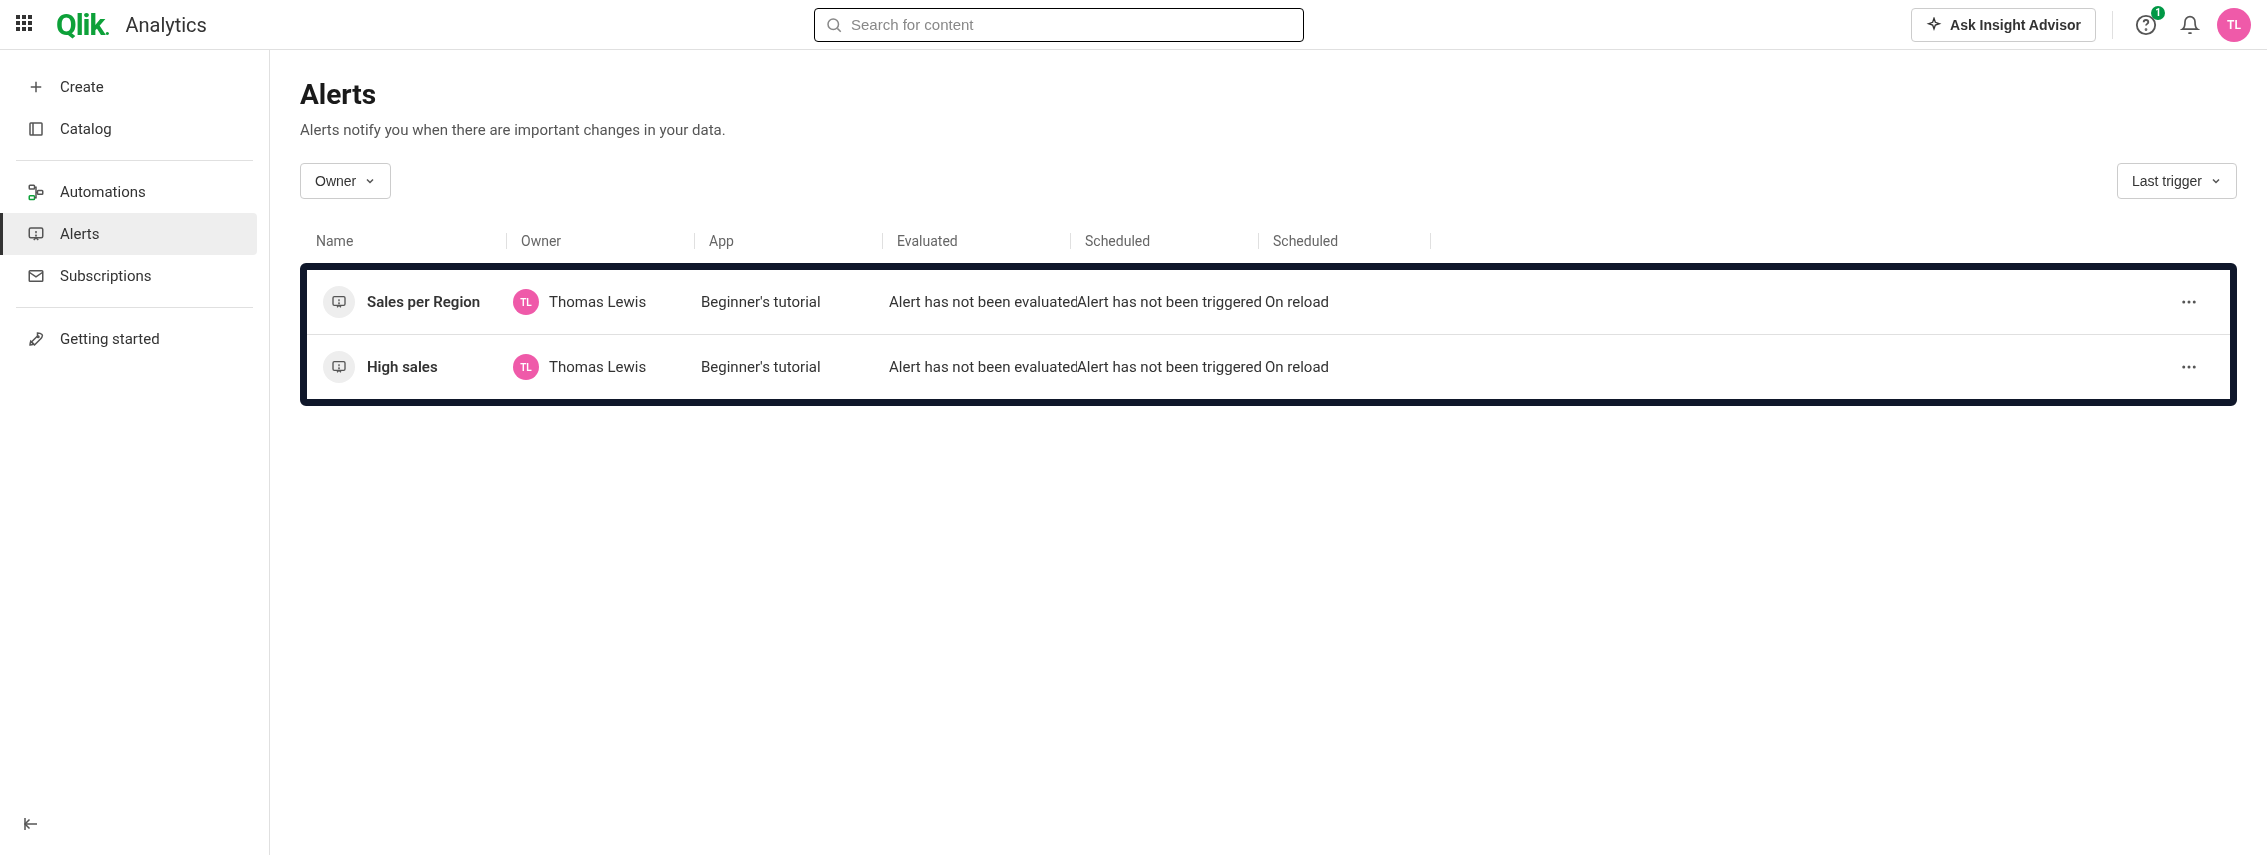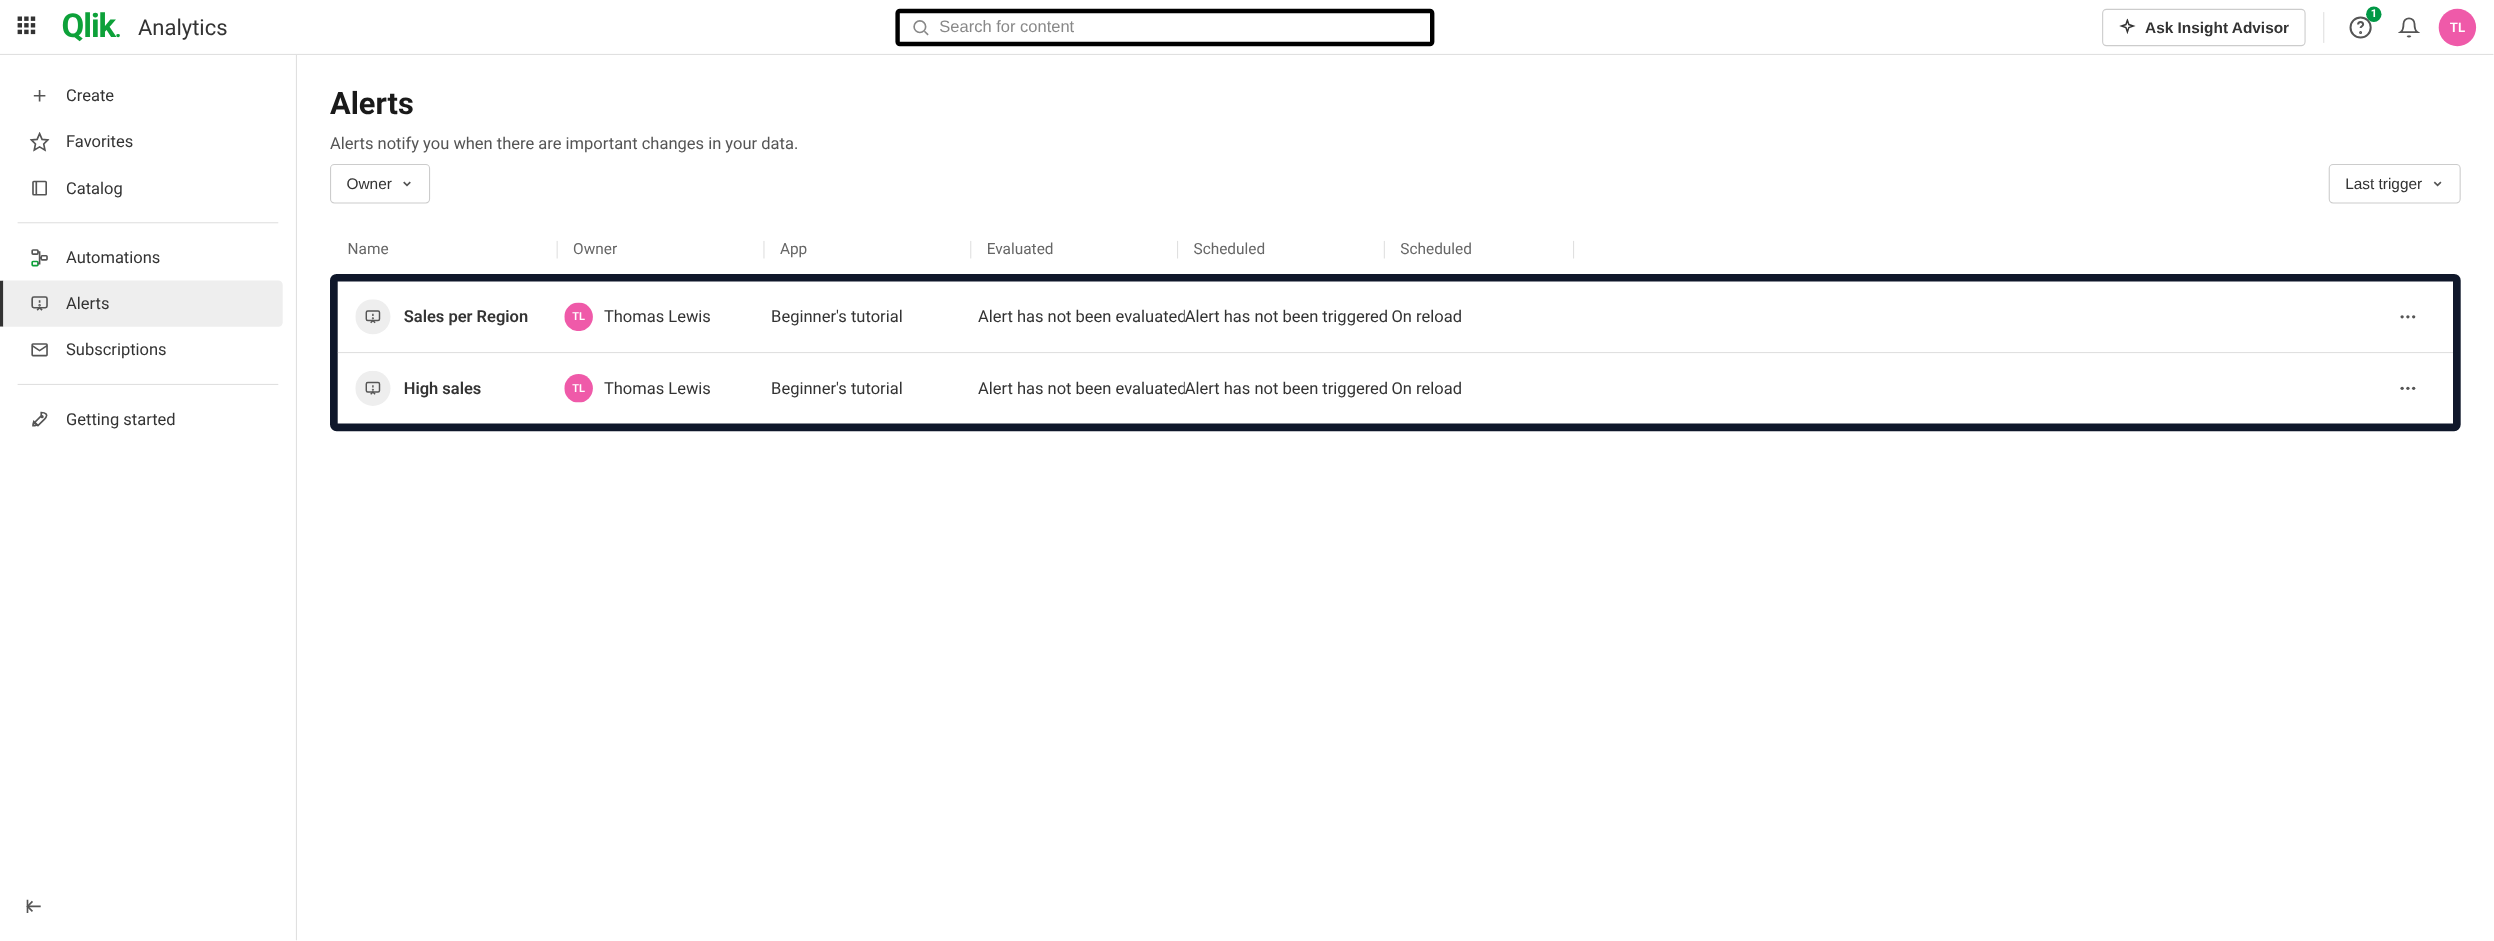--- a/index.html
+++ b/index.html
@@ -35,21 +35,21 @@
     }
     .logo-analytics { font-size: 20px; color: #333; font-weight: 400; margin-left: 8px; }
     .search-wrapper {
       flex: 1;
       display: flex;
       justify-content: center;
     }
     .search-box {
       width: 490px;
       height: 34px;
-      border: 4px solid #000000;
+      border: 1px solid #000000;
       border-radius: 4px;
       display: flex;
       align-items: center;
       padding: 0 10px;
       gap: 8px;
       color: #888;
     }
     .search-box input {
       border: none; outline: none; flex: 1; font-size: 15px; color: #333; background: transparent;
     }
@@ -146,21 +146,21 @@
       display: flex; align-items: center; justify-content: center;
       cursor: pointer;
       color: #555;
     }
     .main {
       flex: 1;
       padding: 28px 30px;
       overflow: auto;
     }
     .page-title { font-size: 28px; font-weight: 700; margin-bottom: 10px; }
-    .page-subtitle { color: #555; font-size: 15px; margin-bottom: 10px; }
+    .page-subtitle { color: #555; font-size: 15px; margin-bottom: 24px; }
     .filters-row {
       display: flex; justify-content: space-between; margin-bottom: 20px;
     }
     .filter-btn {
       height: 36px;
       border: 1px solid #ccc;
       border-radius: 4px;
       padding: 0 14px;
       background: #fff;
       display: flex; align-items: center; gap: 8px;
@@ -275,28 +275,20 @@
             <svg width="18" height="18" viewBox="0 0 24 24" fill="none" stroke="#555" stroke-width="2">
               <line x1="12" y1="5" x2="12" y2="19"></line>
               <line x1="5" y1="12" x2="19" y2="12"></line>
             </svg>
           </span>
         <span>Create</span>
       </div>
       <div class="sidebar-item">
         <span class="nav-icon">
             <svg width="18" height="18" viewBox="0 0 24 24" fill="none" stroke="#555" stroke-width="2">
-              <polygon points="12 2 15 9 22 9.5 17 14.5 18.5 22 12 18 5.5 22 7 14.5 2 9.5 9 9"></polygon>
-            </svg>
-          </span>
-        <span>Favorites</span>
-      </div>
-      <div class="sidebar-item">
-        <span class="nav-icon">
-            <svg width="18" height="18" viewBox="0 0 24 24" fill="none" stroke="#555" stroke-width="2">
               <rect x="4" y="4" width="16" height="16" rx="1"></rect>
               <line x1="8" y1="4" x2="8" y2="20"></line>
             </svg>
           </span>
         <span>Catalog</span>
       </div>
     </div>
     <div class="sidebar-divider"></div>
     <div class="sidebar-group">
       <div class="sidebar-item">

